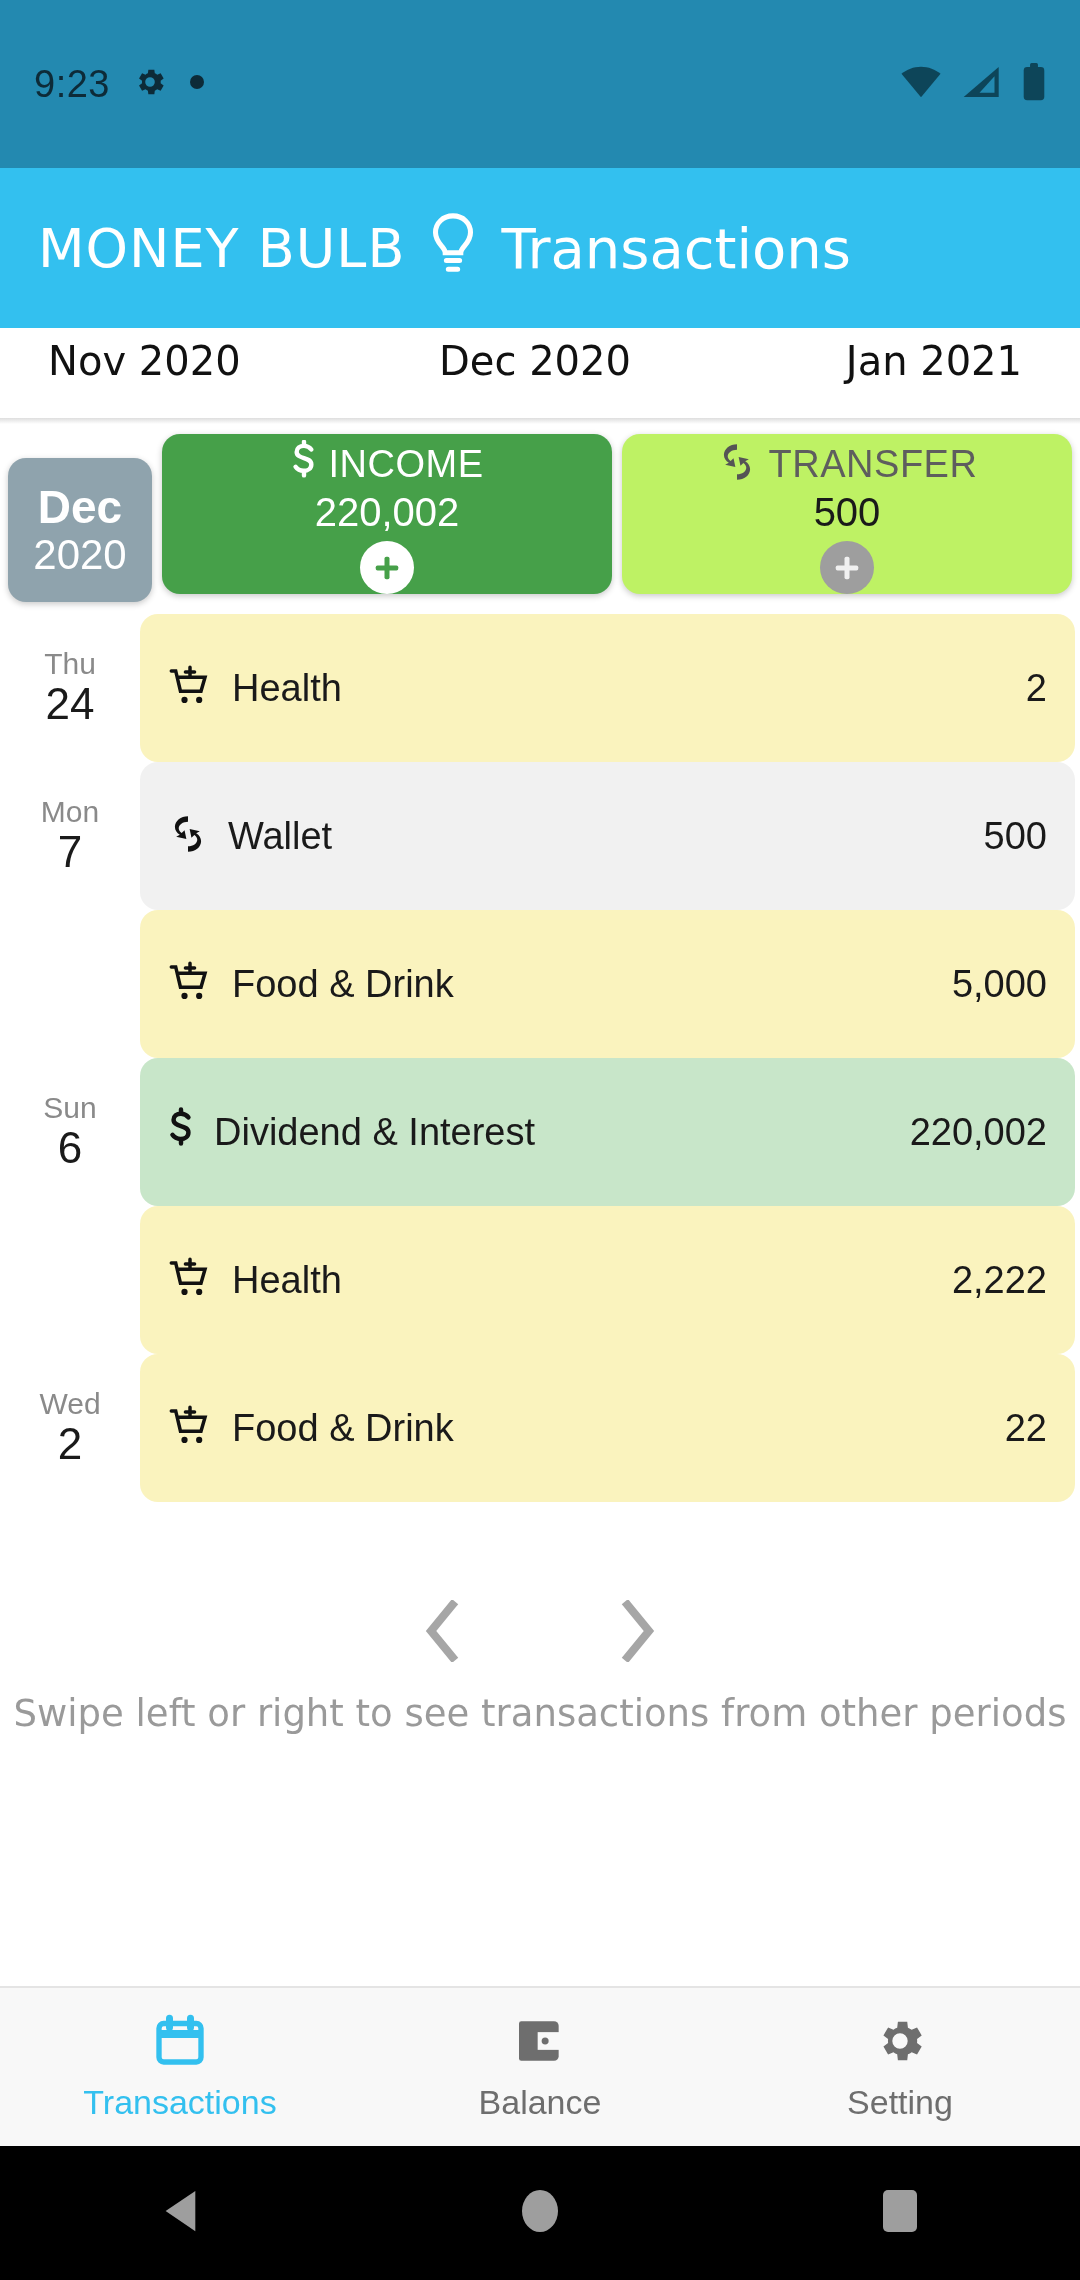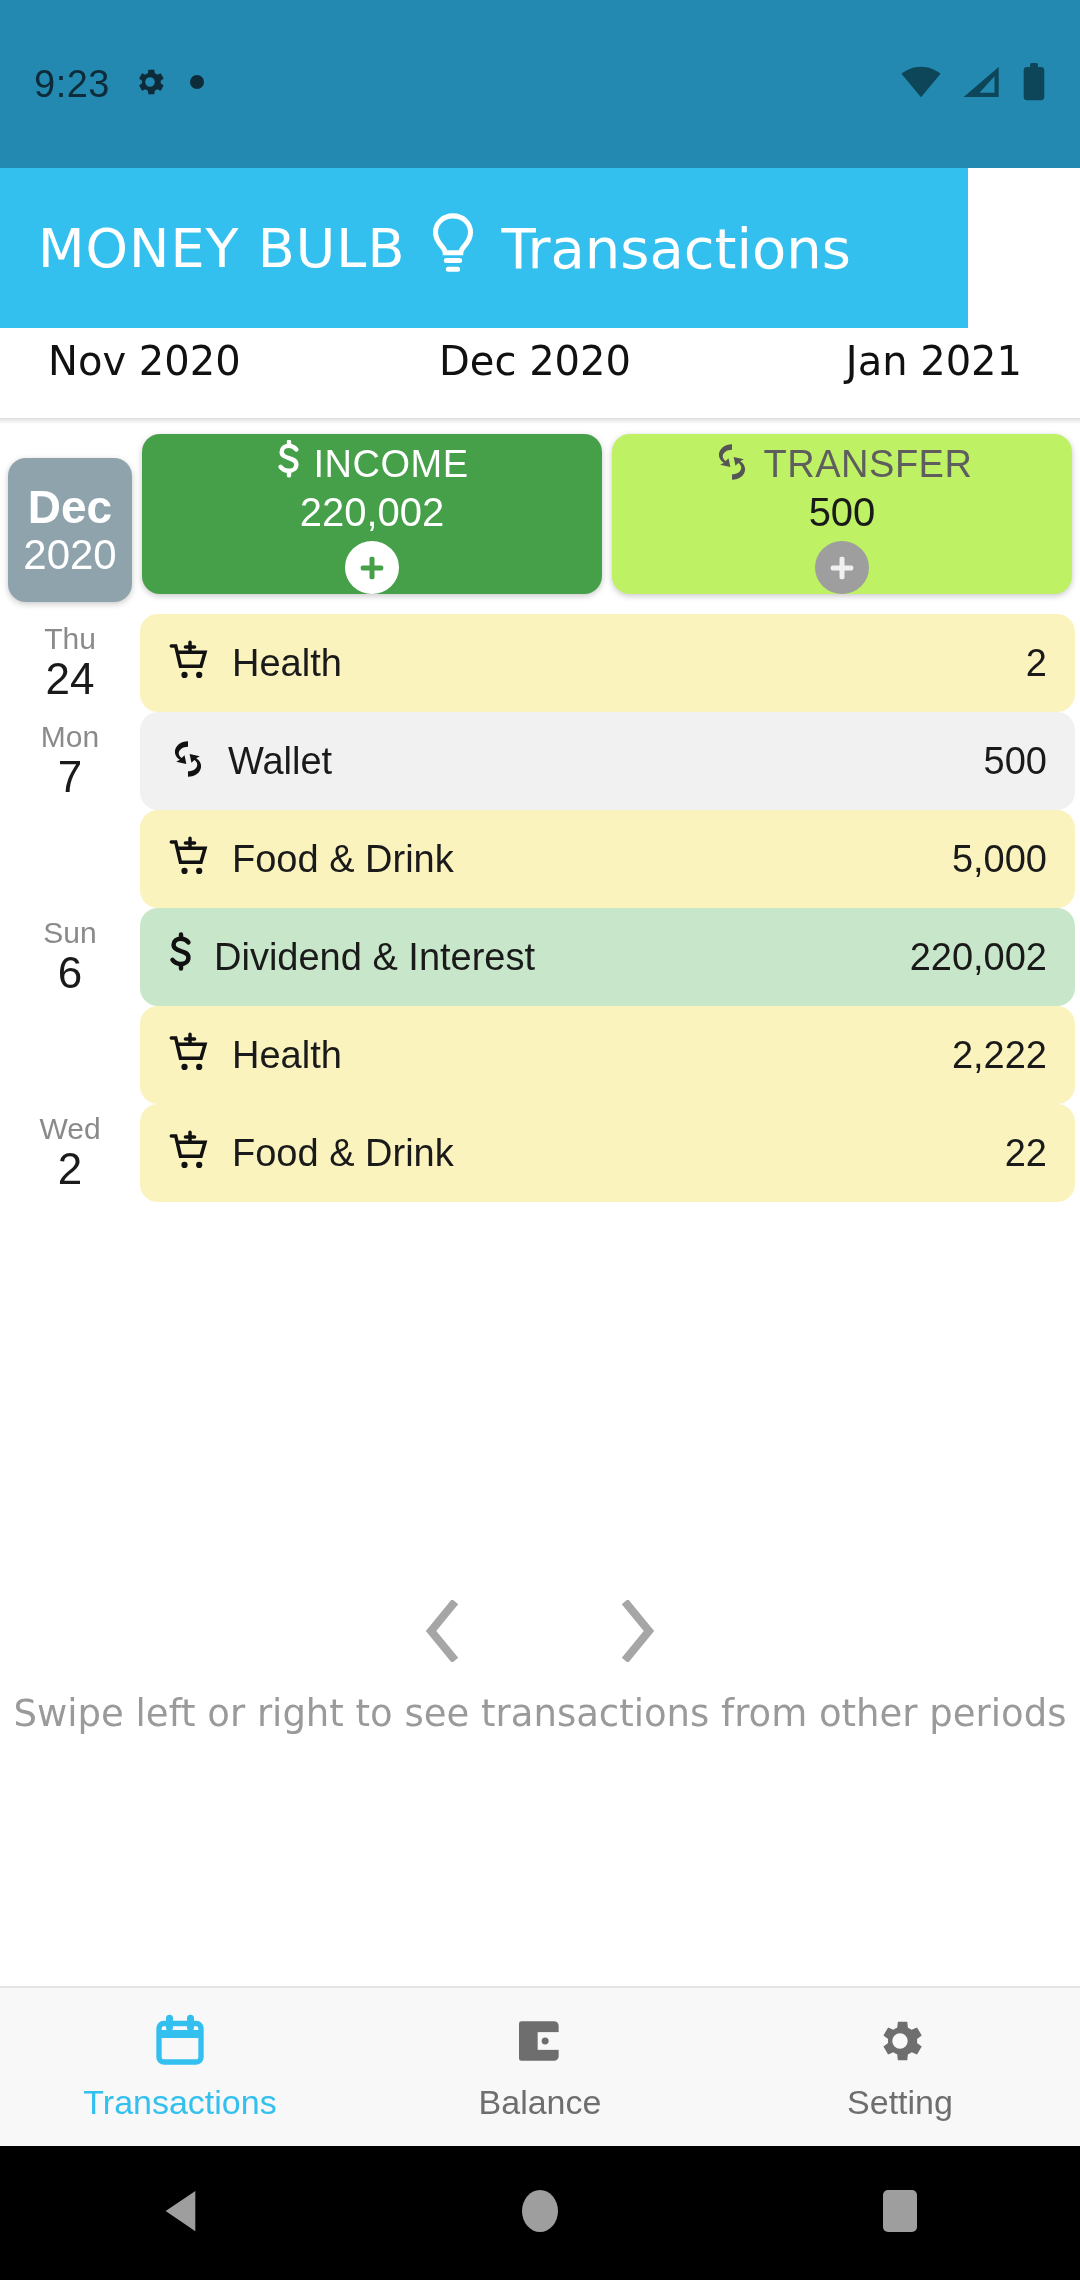--- a/index.html
+++ b/index.html
@@ -17,21 +17,21 @@
     background:#2389b0; display:flex; align-items:center;
     padding:0 34px;
   }
   .sb-left { display:flex; align-items:center; gap:22px; }
   .sb-clock { color:#0d2b38; font-size:38px; letter-spacing:0.5px; }
   .sb-icon { display:block; }
   .sb-right { margin-left:auto; display:flex; align-items:center; gap:20px; }
 
   
   .appbar {
-    position:absolute; top:168px; left:0; width:968px; height:160px;
+    position:absolute; top:168px; left:0; width:1080px; height:160px;
     background:#33c0ef; display:flex; align-items:center; padding-left:38px; gap:22px;
   }
   .brand {
     color:#ffffff; font-size:54px; letter-spacing:1px;
     font-family:"DejaVu Sans", sans-serif; font-weight:400;
   }
   .screen-title {
     color:#ffffff; font-size:56px;
     font-family:"DejaVu Sans", sans-serif; font-weight:400;
   }
@@ -56,21 +56,21 @@
   .cards {
     position:absolute; top:424px; left:0; width:1080px; height:180px;
     display:flex; align-items:center; gap:10px; padding:0 8px;
   }
   .card {
     border-radius:18px; display:flex; flex-direction:column;
     align-items:center; justify-content:center; position:relative;
     box-shadow:0 2px 6px rgba(0,0,0,0.22);
   }
   .card-period {
-    width:124px; height:144px; background:#8fa3ad; gap:2px;margin-top:32px;
+    width:144px; height:144px; background:#8fa3ad; gap:2px;margin-top:32px;
   }
   .cp-mon { color:#ffffff; font-size:46px; font-weight:bold; line-height:1.05; }
   .cp-year { color:#ffffff; font-size:42px; line-height:1.05; }
 
   .card-sum {
     flex:1; height:160px; padding-top:6px;
   }
   .card-income { background:#46a049; }
   .card-expense { background:#f8bf26; }
   .card-transfer { background:#bef264; }
@@ -85,21 +85,21 @@
 
   .plus-btn {
     width:54px; height:54px; border-radius:50%; margin-top:6px;
     display:flex; align-items:center; justify-content:center;
   }
   .plus-white { background:#ffffff; }
   .plus-grey { background:#9e9e9e; }
 
   
   .tx-list { position:absolute; top:614px; left:0; width:1080px; }
-  .tx-row { display:flex; align-items:stretch; height:98px; }
+  .tx-row { display:flex; align-items:stretch; height:148px; }
   .tx-date {
     width:140px; display:flex; flex-direction:column;
     align-items:center; justify-content:center;
   }
   .tx-dow { font-size:30px; color:#8a8a8a; line-height:1.1; }
   .tx-day { font-size:44px; color:#1a1a1a; line-height:1.1; }
   .tx-chip {
     flex:1; margin-right:5px; border-radius:18px;
     display:flex; align-items:center; padding:15px 28px; gap:20px;
   }

